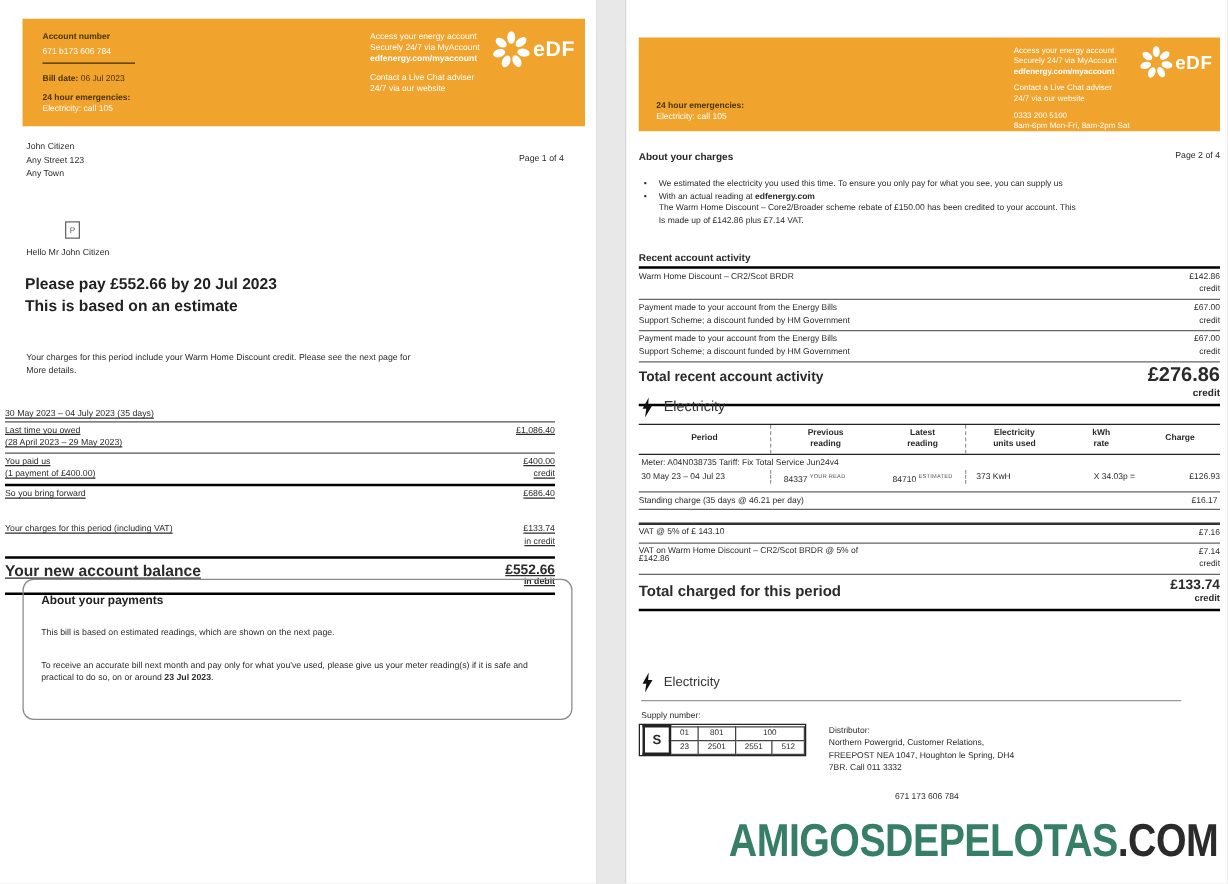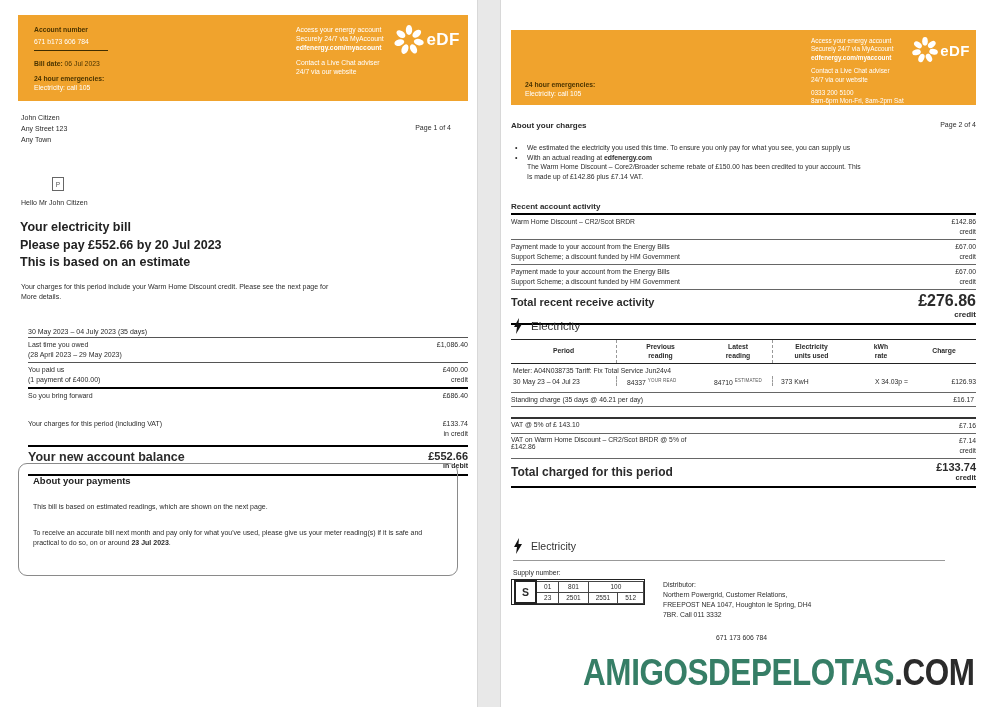--- a/index.html
+++ b/index.html
@@ -40,21 +40,21 @@
   
   .addr { position:absolute; left:21px; top:112px; font-size:7px; line-height:11px; }
   .pageno { position:absolute; right:26px; font-size:7px; }
   .p1-pageno { top:124px; }
   .p-icon { position:absolute; left:52px; top:177px; width:12px; height:14px;
             border:1px solid #666; font-size:6.5px; display:flex; align-items:center; justify-content:center; color:#555; }
   .greeting { position:absolute; left:21px; top:199px; font-size:7px; }
   .titles { position:absolute; left:20px; top:219px; font-size:12.5px; font-weight:bold; line-height:17.5px; color:#222; }
   .intro { position:absolute; left:21px; top:282px; font-size:7px; line-height:10px; width:420px; }
 
-  .sum { position:absolute; left:28px; top:328px; width:440px; }
+  .sum { position:absolute; left:4px; top:328px; width:440px;text-decoration:underline; }
   .sum-period { font-size:7px; padding-bottom:2px; border-bottom:1px solid #555; }
   .srow { display:flex; justify-content:space-between; border-bottom:1px solid #555; padding:2px 0 2px; font-size:7px; line-height:10px; }
   .srow .rt { text-align:right; }
   .srow.paid { border-bottom:2px solid #000; }
   .srow.fwd { border-bottom:none; margin-bottom:14px; }
   .srow.chg { border-bottom:none; margin-bottom:4px; }
   .sum-total { display:flex; justify-content:space-between; align-items:flex-start;
                border-top:2.5px solid #000; border-bottom:2.5px solid #000; padding:3px 0 5px; }
   .sum-total .lbl { font-size:12.5px; font-weight:bold; }
   .sum-total .rt { text-align:right; }
@@ -175,21 +175,20 @@
     <div>John Citizen</div>
     <div>Any Street 123</div>
     <div>Any Town</div>
   </div>
   <div class="pageno p1-pageno">Page 1 of 4</div>
 
   <div class="p-icon">P</div>
   <div class="greeting">Hello Mr John Citizen</div>
 
   <div class="titles">
-    <div>Your electricity bill</div>
     <div>Please pay £552.66 by 20 Jul 2023</div>
     <div>This is based on an estimate</div>
   </div>
 
   <div class="intro">
     <div>Your charges for this period include your Warm Home Discount credit. Please see the next page for</div>
     <div>More details.</div>
   </div>
 
   <div class="sum">
@@ -332,21 +331,21 @@
           <div>Payment made to your account from the Energy Bills</div>
            <div>Support Scheme; a discount funded by HM Government</div>
         </div>
       <div class="rt">
           <div>£67.00</div>
            <div>credit</div>
         </div>
     </div>
 
     <div class="ra-total">
-      <div class="lbl">Total recent receive activity</div>
+      <div class="lbl">Total recent account activity</div>
       <div class="rt">
           <div class="val">£276.86</div>
            <div class="note">credit</div>
         </div>
     </div>
   </div>
 
   <div class="elec">
     <div class="sec-head">
       <svg class="bolt" viewBox="0 0 10 16">

